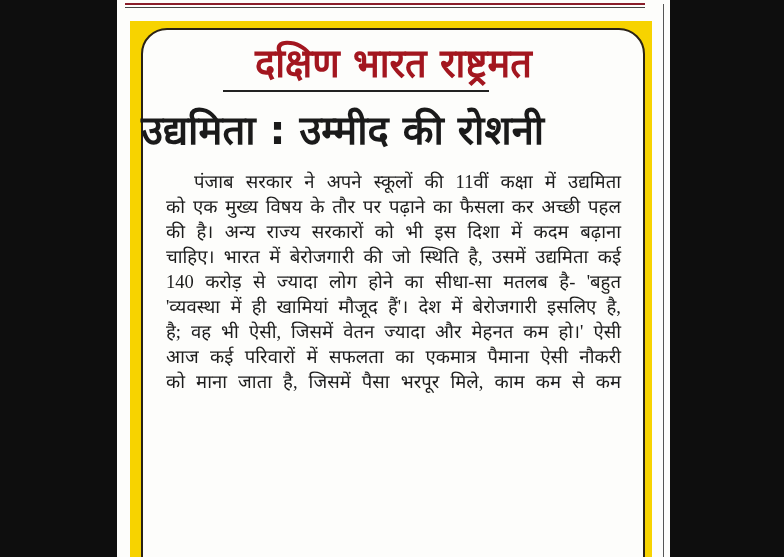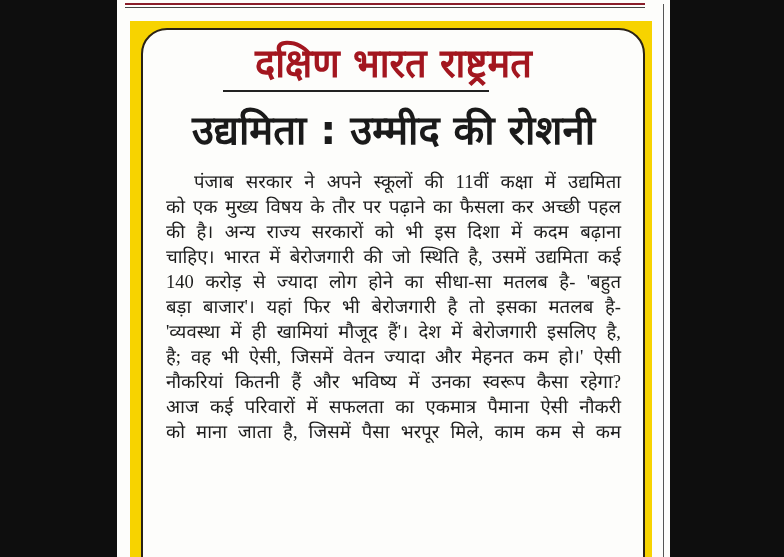--- a/index.html
+++ b/index.html
@@ -37,21 +37,21 @@
       position: absolute; left: 0; right: 0; top: 38px; text-align: center;
       color: #a3161f; font-weight: bold; font-size: 38px; line-height: 50px;
       font-family: "DejaVu Sans", sans-serif; letter-spacing: 0px;
       transform: scaleY(1.05);
     }
     .mast-rule {
       position: absolute; left: 223px; top: 90px; width: 266px; height: 2px;
       background: #222;
     }
     .headline {
-      position: absolute; left: 0; right: 0; top: 101px; text-align: center;
+      position: absolute; left: 0; right: 0; top: 101px; text-align: left;
       color: #1a1a1a; font-weight: bold; font-size: 40px; line-height: 58px;
       font-family: "DejaVu Sans", sans-serif;
     }
     .body-text {
       position: absolute; left: 166px; top: 170px; width: 455px;
       color: #1c1c1c; font-size: 18.5px; line-height: 25px;
       font-family: Liberation Serif, serif;
     }
     .body-text .line {
       display: block; white-space: nowrap; text-align-last: justify; text-align: justify;
@@ -78,19 +78,17 @@
 <div style="position:absolute;left:141px;width:505px;top:0;height:557px;">
   <div class="headline">उद्यमिता : उम्मीद की रोशनी</div>
 </div>
 
 <div class="body-text">
   <span class="line indent">पंजाब सरकार ने अपने स्कूलों की 11वीं कक्षा में उद्यमिता</span>
   <span class="line">को एक मुख्य विषय के तौर पर पढ़ाने का फैसला कर अच्छी पहल</span>
   <span class="line">की है। अन्य राज्य सरकारों को भी इस दिशा में कदम बढ़ाना</span>
   <span class="line">चाहिए। भारत में बेरोजगारी की जो स्थिति है, उसमें उद्यमिता कई</span>
   <span class="line">140 करोड़ से ज्यादा लोग होने का सीधा-सा मतलब है- 'बहुत</span>
-  <span class="line">बड़ा बाजार'। यहां फिर भी बेरोजगारी है तो इसका मतलब है-</span>
   <span class="line">'व्यवस्था में ही खामियां मौजूद हैं'। देश में बेरोजगारी इसलिए है,</span>
   <span class="line">है; वह भी ऐसी, जिसमें वेतन ज्यादा और मेहनत कम हो।' ऐसी</span>
-  <span class="line">नौकरियां कितनी हैं और भविष्य में उनका स्वरूप कैसा रहेगा?</span>
   <span class="line">आज कई परिवारों में सफलता का एकमात्र पैमाना ऐसी नौकरी</span>
   <span class="line">को माना जाता है, जिसमें पैसा भरपूर मिले, काम कम से कम</span>
 </div>
 
 </body></html>

